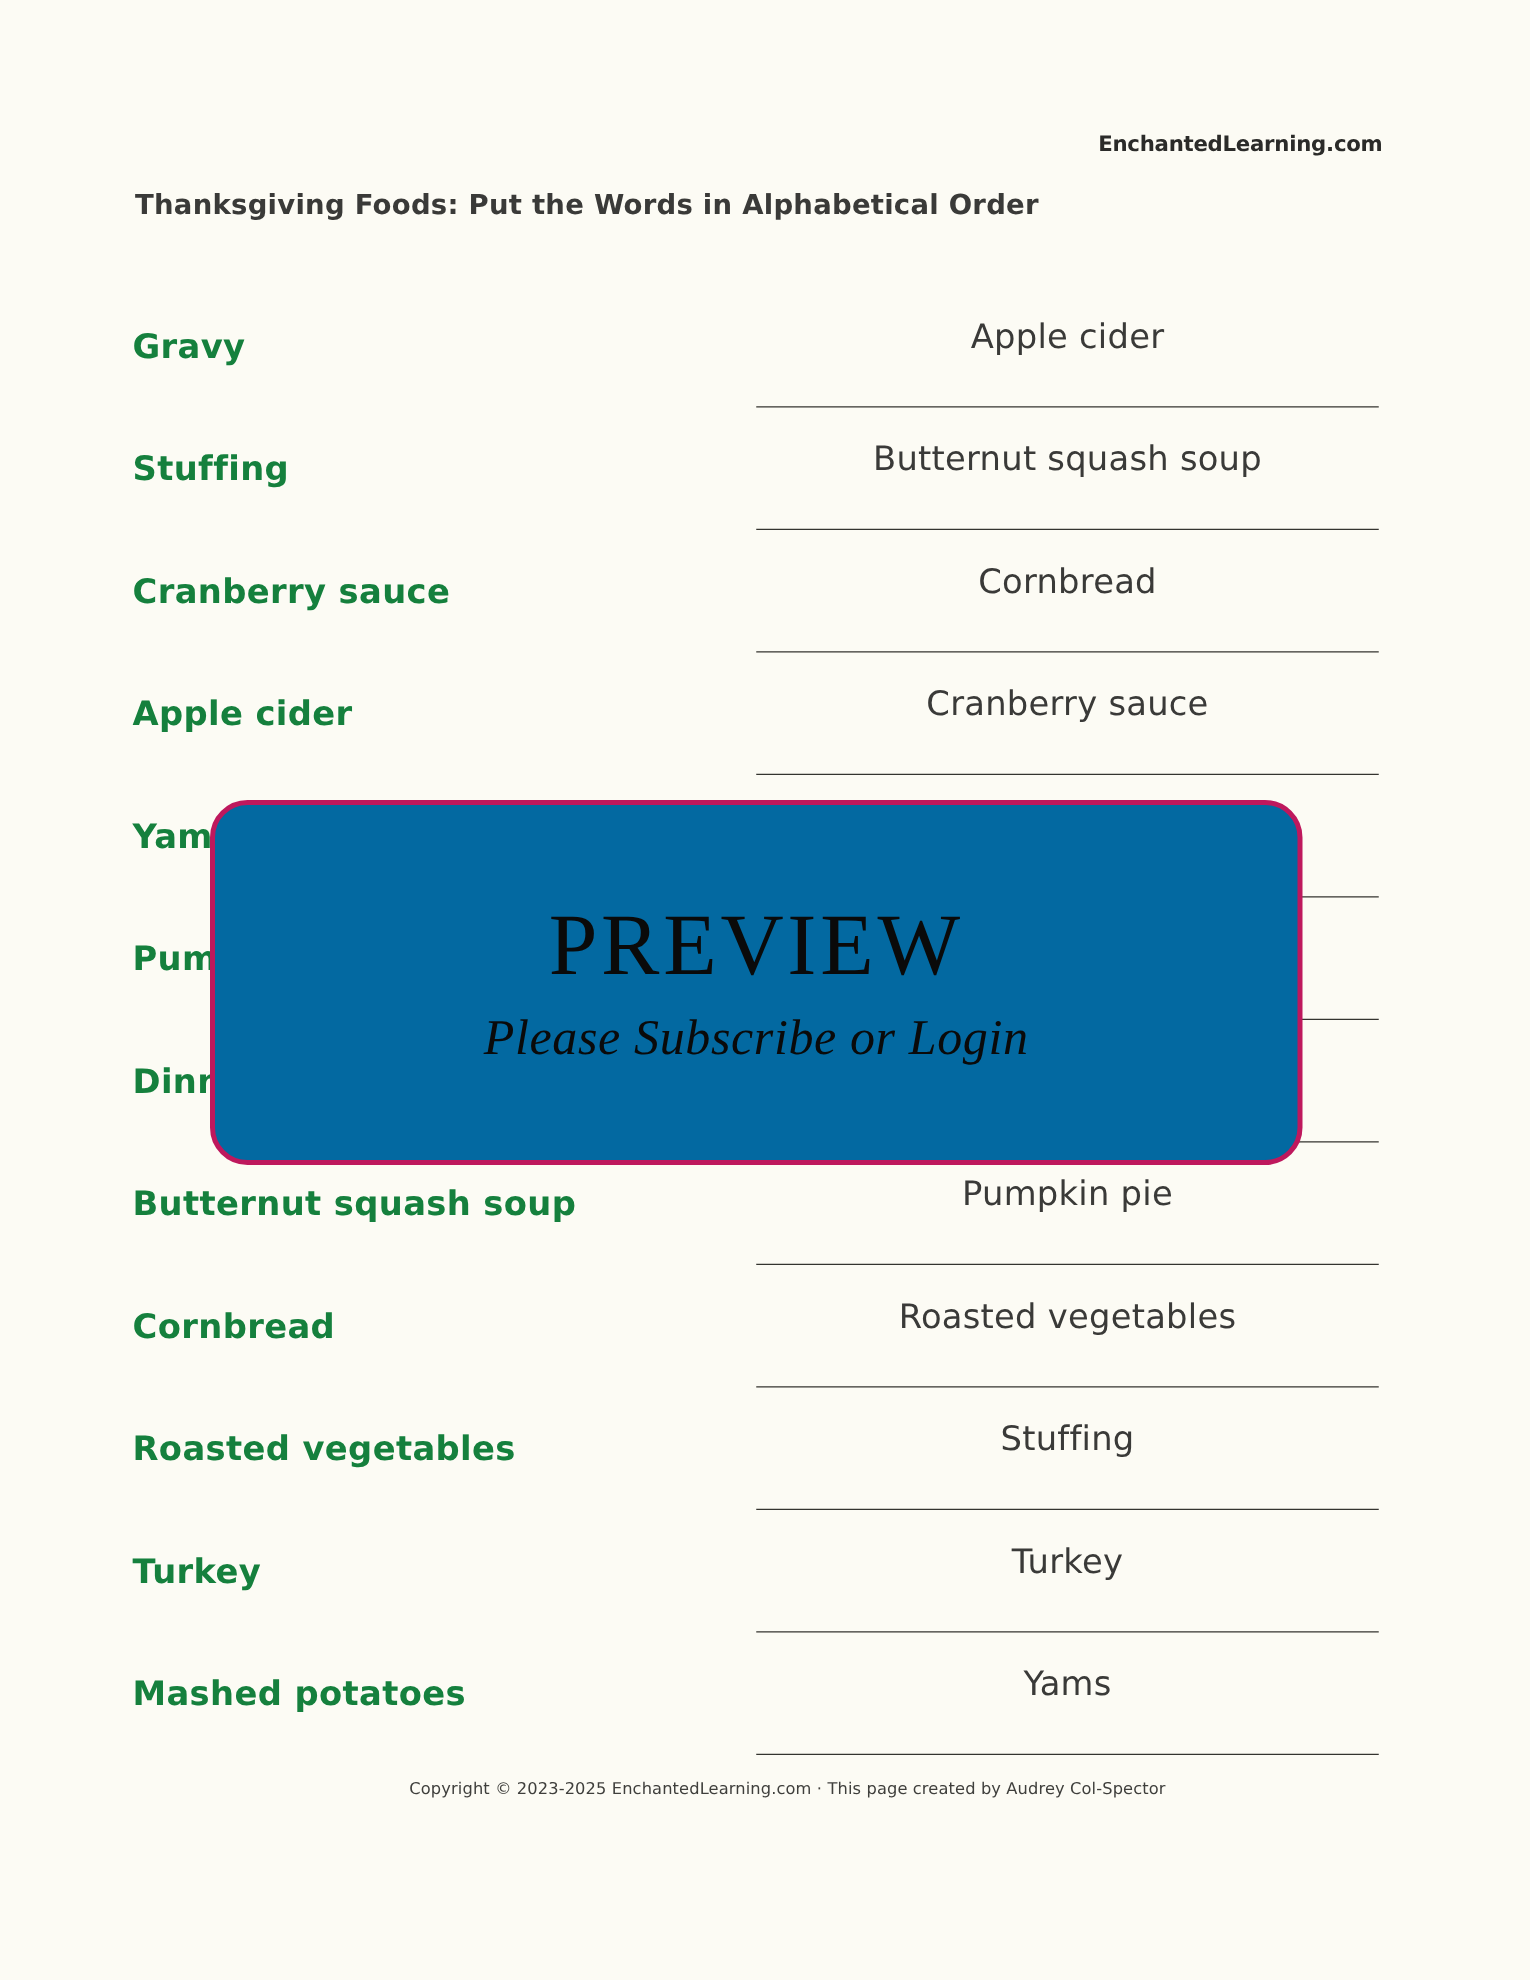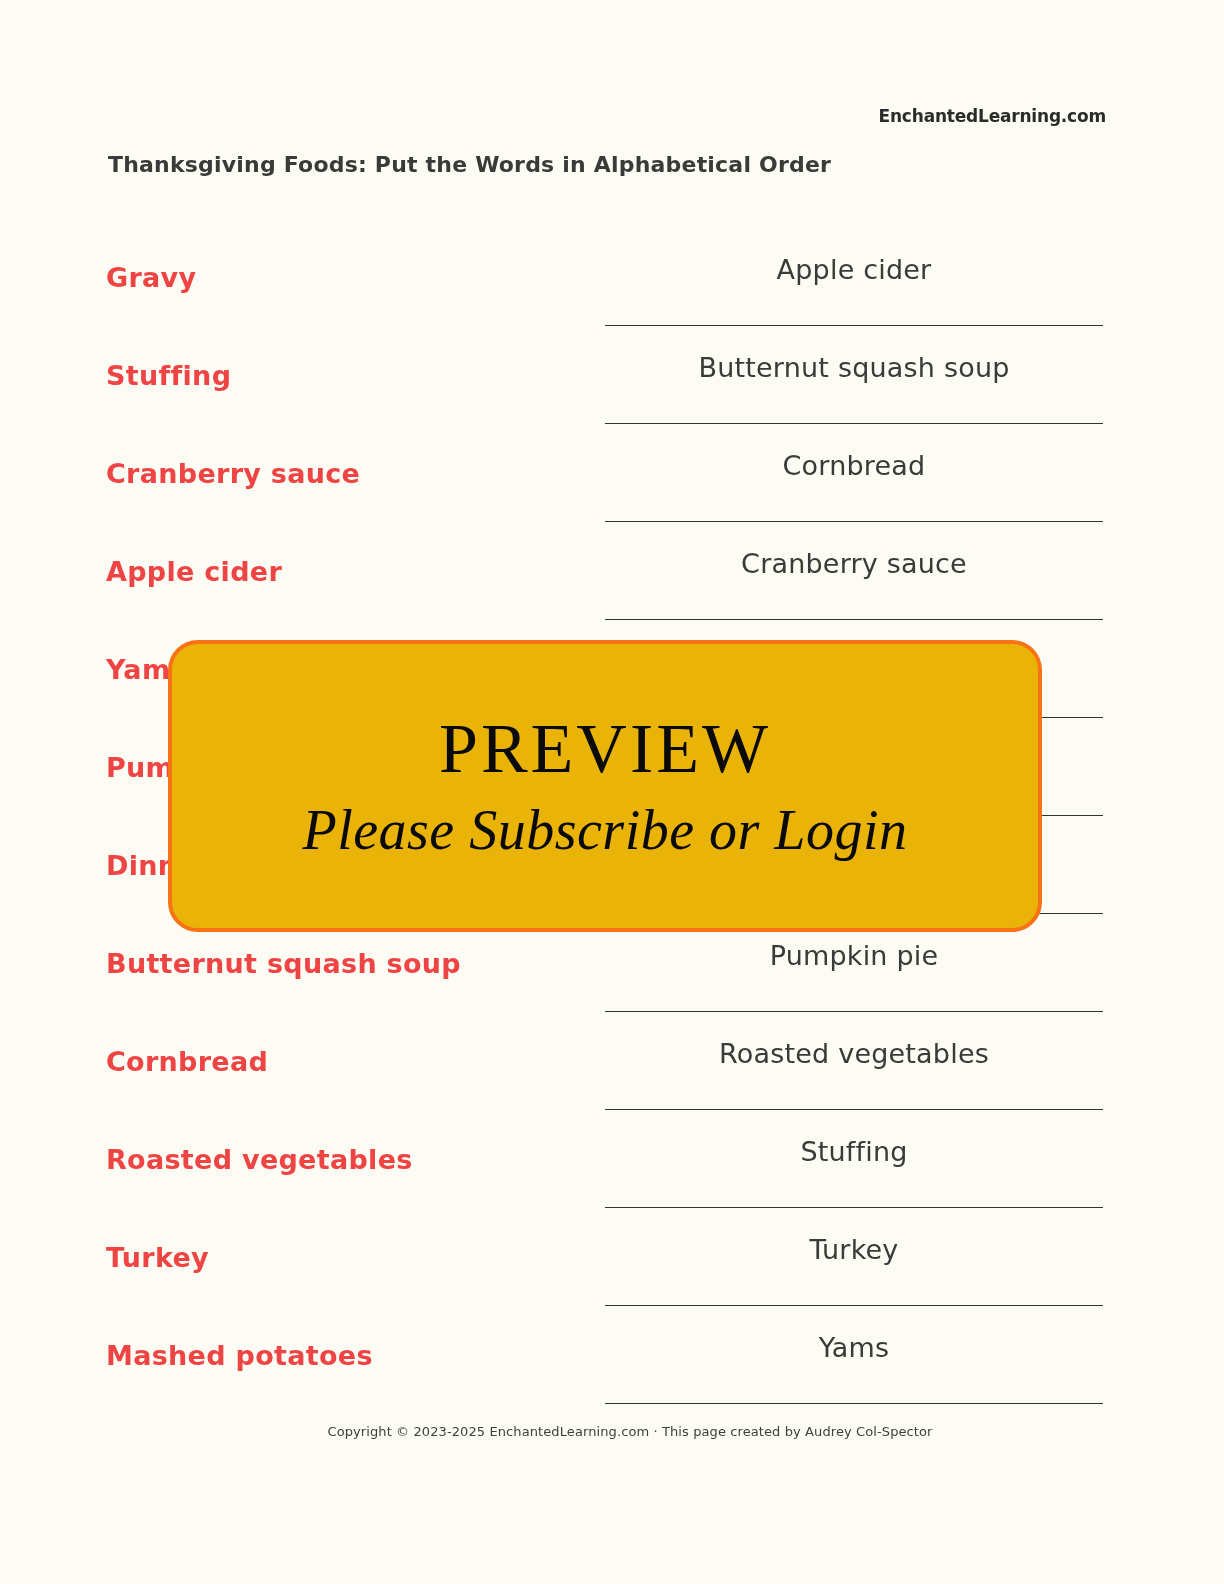--- a/index.html
+++ b/index.html
@@ -104,21 +104,21 @@
     top: 0;
     width: 470px;
     height: 98px;
     display: flex;
     align-items: center;
   }
   .word-text {
     font-family: "DejaVu Sans", sans-serif;
     font-size: 27px;
     font-weight: bold;
-    color: #ef4444;
+    color: #15803d;
     letter-spacing: 0.3px;
     white-space: nowrap;
   }
 
   .answer-cell {
     position: absolute;
     left: 605px;
     top: 0;
     width: 498px;
     height: 98px;
@@ -138,43 +138,43 @@
     margin-bottom: 14px;
   }
 
   
   .preview-overlay {
     position: absolute;
     left: 168px;
     top: 640px;
     width: 874px;
     height: 292px;
-    background: #eab308;
-    border: 4px solid #f97316;
+    background: #0369a1;
+    border: 4px solid #be185d;
     border-radius: 30px;
     display: flex;
     flex-direction: column;
     align-items: center;
     justify-content: center;
     z-index: 50;
     box-sizing: border-box;
   }
   .preview-title {
     font-family: "Liberation Serif", serif;
     font-size: 70px;
     font-weight: normal;
     color: #0a0a0a;
     letter-spacing: 3px;
     line-height: 1;
     margin-bottom: 18px;
   }
   .preview-sub {
     font-family: "Liberation Serif", serif;
     font-style: italic;
-    font-size: 56px;
+    font-size: 40px;
     color: #0a0a0a;
     letter-spacing: 0.5px;
     line-height: 1;
   }
 
   
   .footer {
     position: absolute;
     left: 0;
     top: 1424px;

